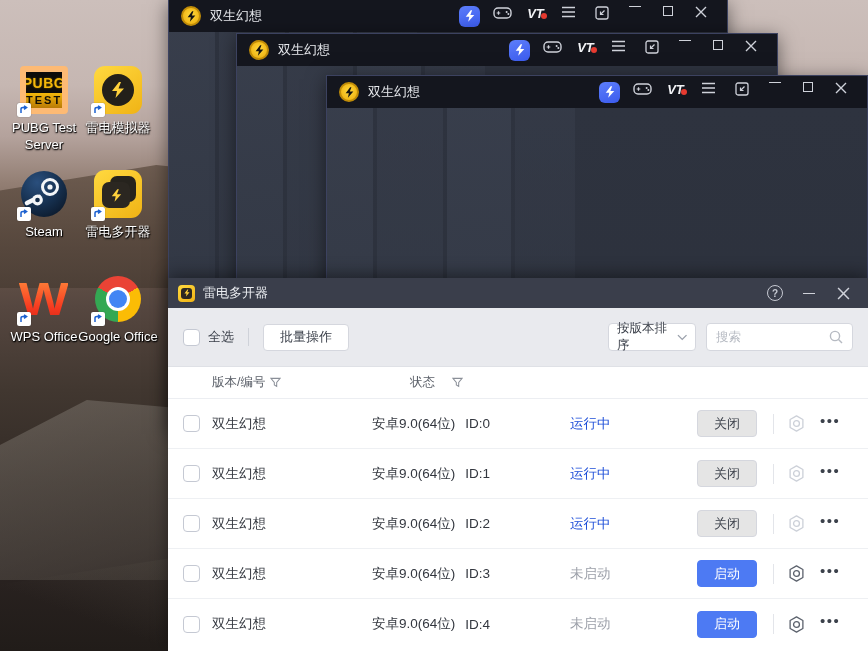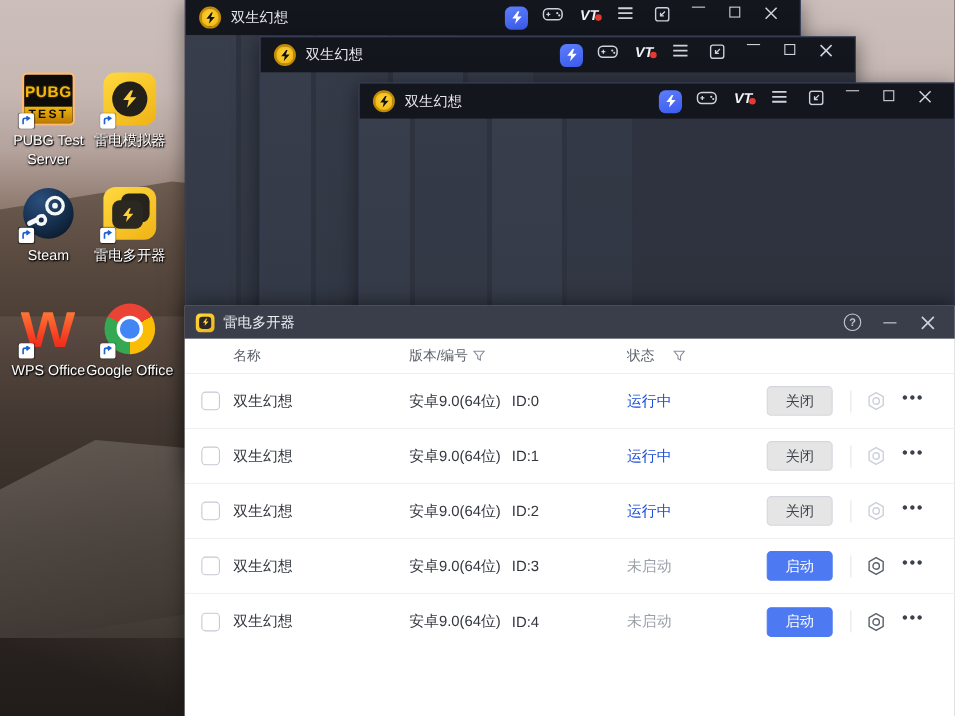--- a/index.html
+++ b/index.html
@@ -32,21 +32,21 @@
     align-items:center; cursor:default; }
   .dicon .art { position:relative; width:48px; height:48px; }
   .dicon .lbl { margin-top:5px; font-size:13px; color:#fff; text-align:center;
     line-height:1.32; text-shadow:0 1px 2px #000, 1px 1px 1px rgba(0,0,0,.9); }
   .shortcut { position:absolute; left:-3px; bottom:-3px; width:14px; height:14px;
     background:#fff; border-radius:2px; box-shadow:0 0 1px rgba(0,0,0,.6);
     display:flex; align-items:center; justify-content:center; }
   .shortcut svg { width:10px; height:10px; }
 
   .pubg-art { width:48px; height:48px; background:#0d0c0a; border-radius:4px;
-    display:flex; flex-direction:column; overflow:hidden; border:2px solid #fdba74; }
+    display:flex; flex-direction:column; overflow:hidden; border:6px solid #fdba74; }
   .pubg-top { flex:1; display:flex; align-items:center; justify-content:center;
     color:#f3b70b; font-weight:900; font-size:14px; letter-spacing:.5px;
     text-shadow:0 0 2px #7a5a00; }
   .pubg-bot { height:15px; background:linear-gradient(180deg,#f3b70b,#b97a06);
     color:#120e05; font-weight:900; font-size:11px; text-align:center;
     letter-spacing:2px; line-height:15px; }
   .ld-art { width:48px; height:48px; border-radius:11px;
     background:linear-gradient(145deg,#ffd93f,#f0b315);
     display:flex; align-items:center; justify-content:center; }
   .ld-circle { width:32px; height:32px; border-radius:50%; background:#23201a;
@@ -493,25 +493,44 @@
     <div class="mgr-hbtn">
         <span class="glyph-min"></span>
       </div>
     <div class="mgr-hbtn">
       <svg width="13" height="13" viewBox="0 0 12 12">
           <path d="M1 1 L11 11 M11 1 L1 11" stroke="#cfd2da" stroke-width="1.4"></path>
         </svg>
     </div>
   </div>
 
+  <div class="mgr-toolbar">
+    <div class="checkbox"></div>
+    <span class="selall-lbl">全选</span>
+    <div class="vdiv"></div>
+    <div class="batch-btn">批量操作</div>
+    <div class="tb-spacer"></div>
+    <div class="sort-select">
+      <span>按版本排序</span>
+      <svg width="11" height="7" viewBox="0 0 11 7">
+          <path d="M1 1 L5.5 5.5 L10 1" fill="none" stroke="#9aa0ab" stroke-width="1.4"></path>
+        </svg>
+    </div>
+    <div class="search-box">
+      <input type="text" placeholder="搜索" style="">
+      <svg width="14" height="14" viewBox="0 0 14 14">
+        <circle cx="6" cy="6" r="4.6" fill="none" stroke="#b6bac2" stroke-width="1.4"></circle>
+        <path d="M9.5 9.5 L13 13" stroke="#b6bac2" stroke-width="1.4"></path>
+      </svg>
+    </div>
+  </div>
 
   <div class="mgr-table">
     <div class="t-head">
       <div class="col-check"></div>
-      <div class="col-name">名称</div>
       <div class="col-ver">
         <span>版本/编号</span>
         <svg width="11" height="11" viewBox="0 0 12 12">
             <path d="M1 1.5h10 L7.3 6v4.2 L4.7 8.7 V6 Z" fill="none" stroke="#8a8f98" stroke-width="1.1"></path>
           </svg>
       </div>
       <div class="col-status">
         <span>状态</span>
         <svg width="11" height="11" viewBox="0 0 12 12">
             <path d="M1 1.5h10 L7.3 6v4.2 L4.7 8.7 V6 Z" fill="none" stroke="#8a8f98" stroke-width="1.1"></path>

